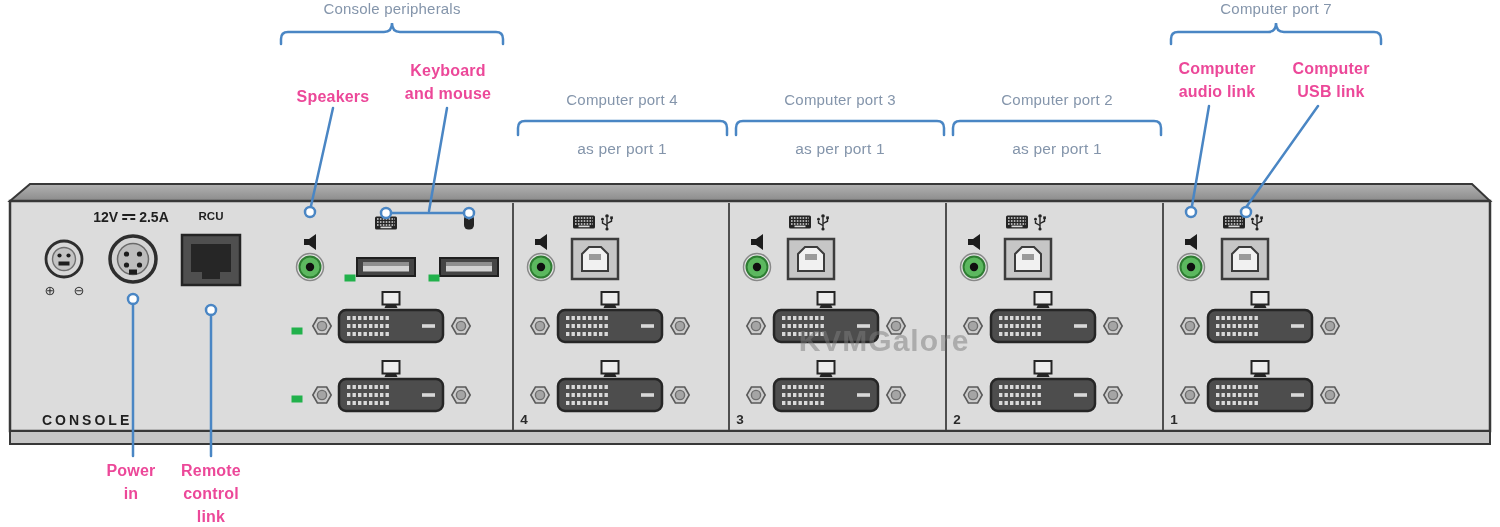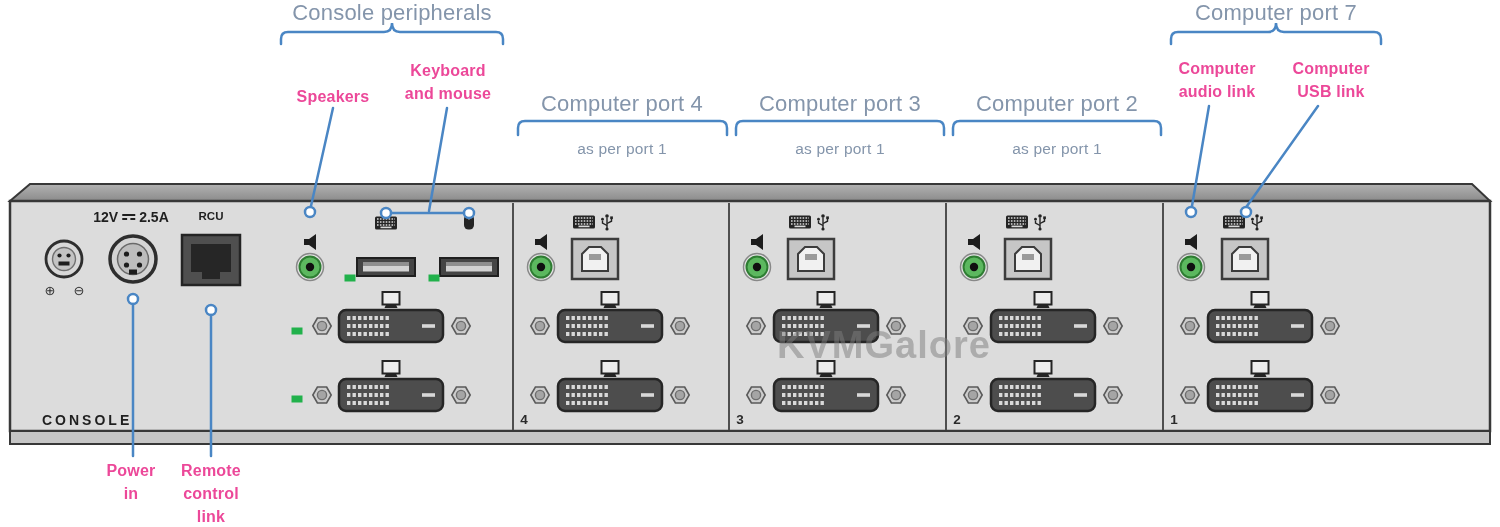--- a/index.html
+++ b/index.html
@@ -2,21 +2,21 @@
 <html><head>
 <meta charset="utf-8">
 <style>
   *{margin:0;padding:0;box-sizing:border-box}
   html,body{background:#fff}
   #stage{position:relative;width:1500px;height:527px;background:#fff;
          font-family:"Liberation Sans",sans-serif;overflow:hidden}
   #gfx{position:absolute;left:0;top:0}
   svg text{font-family:"DejaVu Sans",sans-serif}
   .lbl{position:absolute;transform:translateX(-50%);text-align:center;white-space:pre-line}
-  .gray{color:#8495ab;font-size:22px;letter-spacing:.2px}
+  .gray{color:#8495ab;font-size:15px;letter-spacing:.2px}
   .small-gray{font-size:15.5px}
   .blue{color:#ec4899;font-weight:700;font-size:16px;line-height:23px;letter-spacing:.2px}
   .ptxt{position:absolute;color:#1f1f1f;font-weight:700}
   .center{transform:translateX(-50%);text-align:left}
   .pnum{top:412px;font-size:13.5px;color:#2b2b2b}
   
   #lbl-conper{left:392px;top:0}
   #lbl-cp1t{left:1276px;top:0}
   #lbl-speakers{left:333px;top:85px}
   #lbl-km{left:448px;top:59px}
@@ -31,21 +31,21 @@
   #lbl-pin{left:131px;top:459px}
   #lbl-rcl{left:211px;top:459px}
   #lbl-rcu{left:211px;top:210px;font-size:11.5px}
   #lbl-console{left:42px;top:412px;font-size:14px;letter-spacing:3px}
   #power-rating{position:absolute;left:131px;top:209px;transform:translateX(-50%);
                 display:flex;align-items:center;gap:4px;font-size:14px;font-weight:700;color:#1f1f1f}
   .dc{display:inline-block;width:13px}
   .dc-top{display:block;height:2px;background:#1f1f1f;margin-bottom:2px}
   .dc-bot{display:block;height:0;border-top:2px dashed #1f1f1f}
   #wm{position:absolute;left:884px;top:324px;transform:translateX(-50%);
-      font-size:38px;font-weight:700;color:#7d7d7d;opacity:.5;letter-spacing:1px}
+      font-size:30px;font-weight:700;color:#7d7d7d;opacity:.5;letter-spacing:1px}
 </style>
 </head>
 <body>
 
 <div id="stage">
 
 <svg id="gfx" width="1500" height="527" viewBox="0 0 1500 527">
   <defs>
     <linearGradient id="topg" x1="0" y1="0" x2="0" y2="1">
       <stop offset="0" stop-color="#b2b2b2"></stop>

